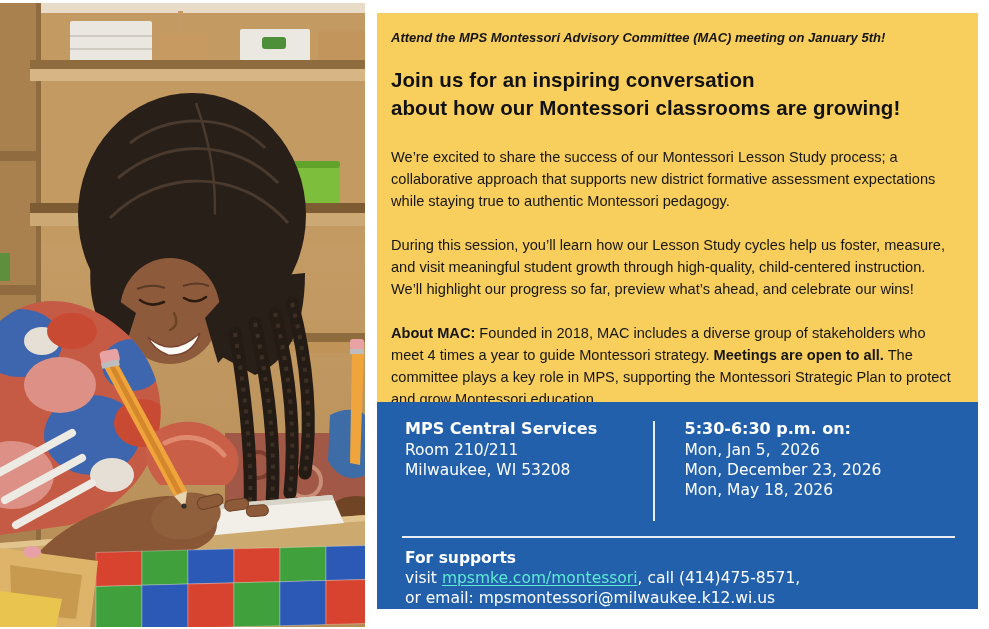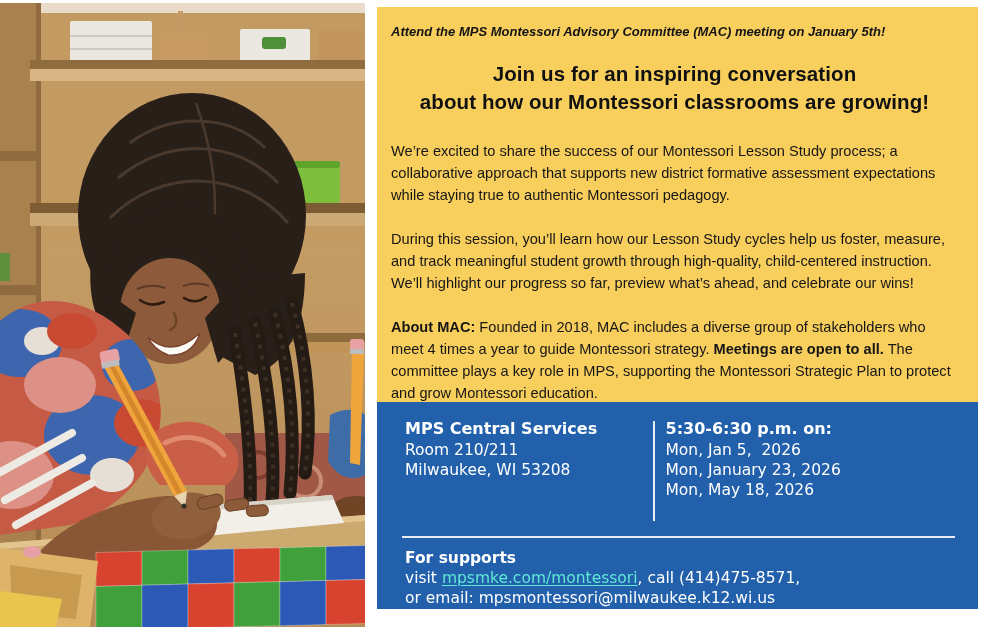--- a/index.html
+++ b/index.html
@@ -5,43 +5,43 @@
   html,body{margin:0;padding:0;background:#fff;}
   .page{
     position:relative;width:989px;height:629px;background:#fff;overflow:hidden;
     font-family:"Liberation Sans", sans-serif;color:#1c1c1c;
   }
   
   .photo{position:absolute;left:0;top:3px;width:365px;height:624px;overflow:hidden;}
   .photo svg{display:block;width:100%;height:100%;}
   
   .yellow-box{
-    position:absolute;left:377px;top:7px;width:601px;height:401px;
+    position:absolute;left:377px;top:13px;width:601px;height:401px;
     background:var(--yellow,#F8CE5D);
     box-sizing:border-box;padding:16px 20px 0 14px;
   }
   .kicker{
     margin:0 0 20px 0;font-size:13px;font-weight:bold;font-style:italic;line-height:17px;color:#141414;
   }
   .headline{
     margin:0 0 24px 0;font-size:20.5px;font-weight:bold;line-height:28px;color:#111;
-    white-space:pre-line;letter-spacing:0.1px;text-align:center;
+    white-space:pre-line;letter-spacing:0.1px;
   }
   .body-p{margin:12px 0 22px 0;font-size:14.6px;line-height:22px;color:#161616;}
   .b{font-weight:bold;}
   
   .blue-box{
     position:absolute;left:377px;top:402px;width:601px;height:207px;
     background:var(--blue,#2260AC);color:#fff;
     box-sizing:border-box;padding:17px 20px 0 28px;
     font-family:"DejaVu Sans", sans-serif;
   }
   .cols{display:flex;align-items:stretch;min-height:103px;}
   .col-left{width:248px;font-size:15.5px;line-height:20px;}
-  .col-right{flex:1;padding-left:11px;font-size:15.5px;line-height:20px;}
+  .col-right{flex:1;padding-left:30px;font-size:15.5px;line-height:20px;}
   .col-title{font-weight:bold;font-size:16px;line-height:20px;margin-bottom:1px;}
   .vdiv{width:1.5px;background:#e9eef6;margin-top:2px;height:100px;}
   .hdiv{height:1.5px;background:#e9eef6;margin:14px 3px 10px -3px;}
   .pre{white-space:pre-wrap;}
   .q-title{font-weight:bold;font-size:15.5px;line-height:20px;}
   .q-line{font-size:15.5px;line-height:20px;}
   .link{color:#5eead4;text-decoration:underline;text-underline-offset:2px;cursor:pointer;}
 </style>
 </head>
 <body>
@@ -201,36 +201,36 @@
       <polygon points="0,588 62,596 56,624 0,624" fill="#E9C54F"></polygon>
       <ellipse cx="32" cy="549" rx="9" ry="6" fill="#E8A0A8"></ellipse>
     </svg>
   </div>
 
   <div class="yellow-box">
     <p class="kicker">Attend the MPS Montessori Advisory Committee (MAC) meeting on January 5th!</p>
     <h1 class="headline">Join us for an inspiring conversation
 about how our Montessori classrooms are growing!</h1>
     <p class="body-p">We’re excited to share the success of our Montessori Lesson Study process; a collaborative approach that supports new district formative assessment expectations while staying true to authentic Montessori pedagogy.</p>
-    <p class="body-p">During this session, you’ll learn how our Lesson Study cycles help us foster, measure, and track meaningful student growth through high-quality, child-centered instruction. We’ll highlight our progress so far, preview what’s ahead, and celebrate our wins!</p>
+    <p class="body-p">During this session, you’ll learn how our Lesson Study cycles help us foster, measure, and visit meaningful student growth through high-quality, child-centered instruction. We’ll highlight our progress so far, preview what’s ahead, and celebrate our wins!</p>
     <p class="body-p"><span class="b">About MAC:</span><span> Founded in 2018, MAC includes a diverse group of stakeholders who meet 4 times a year to guide Montessori strategy. </span><span class="b">Meetings are open to all.</span><span> The committee plays a key role in MPS, supporting the Montessori Strategic Plan to protect and grow Montessori education.</span></p>
   </div>
 
   <div class="blue-box">
     <div class="cols">
       <div class="col-left">
         <div class="col-title">MPS Central Services</div>
         <div>Room 210/211</div>
         <div>Milwaukee, WI 53208</div>
       </div>
       <div class="vdiv"></div>
       <div class="col-right">
         <div class="col-title">5:30-6:30 p.m. on:</div>
         <div class="pre">Mon, Jan 5,  2026</div>
-        <div class="pre">Mon, January 23, 2026</div>
+        <div class="pre">Mon, December 23, 2026</div>
         <div class="pre">Mon, May 18, 2026</div>
       </div>
     </div>
     <div class="hdiv"></div>
     <div>
       <div class="q-title">For supports</div>
       <div class="q-line"><span>visit </span><a class="link">mpsmke.com/montessori</a><span>, call (414)475-8571,</span></div>
       <div class="q-line">or email: mpsmontessori@milwaukee.k12.wi.us</div>
     </div>
   </div>

